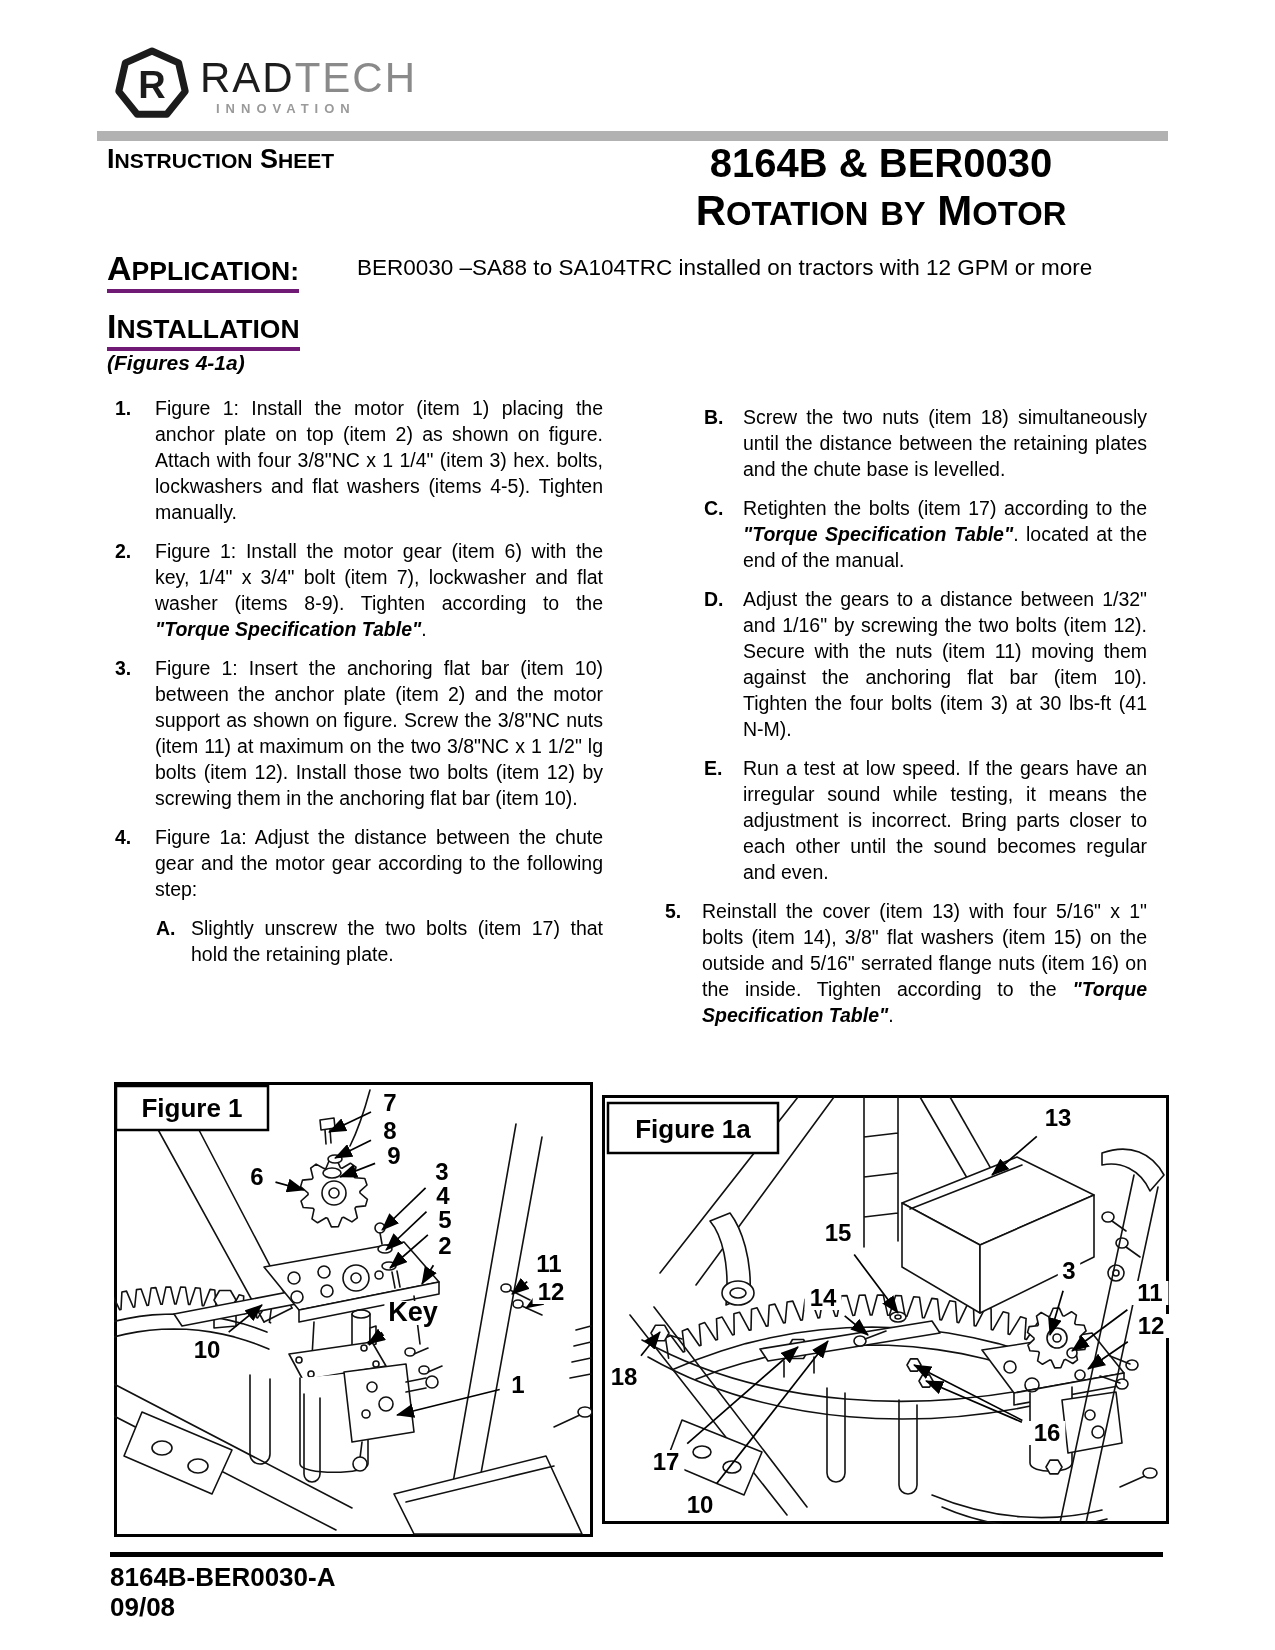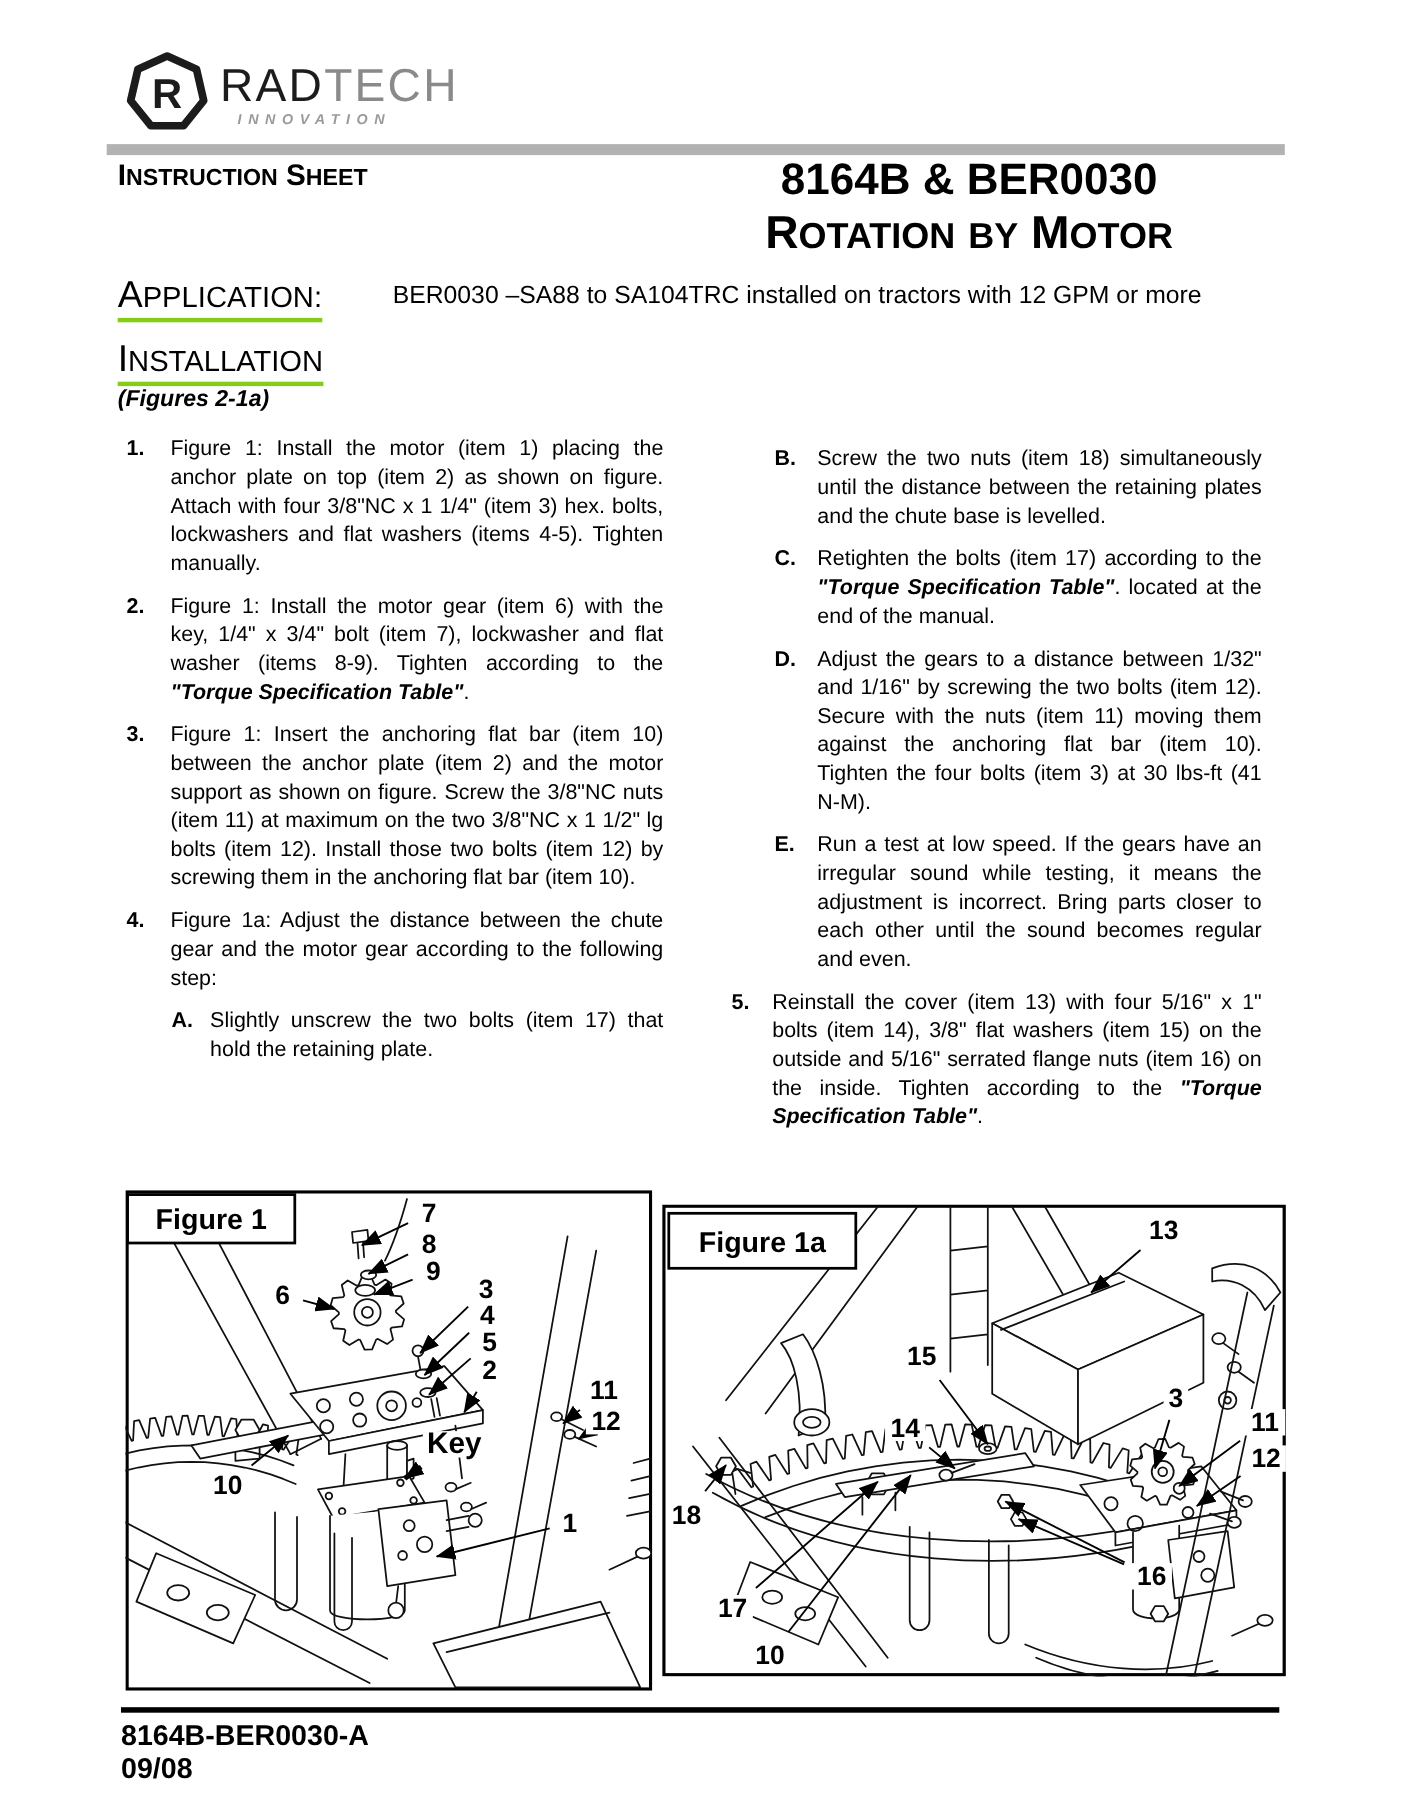--- a/index.html
+++ b/index.html
@@ -4,29 +4,29 @@
 <style>
   html,body{margin:0;padding:0;background:#fff;}
   #page{position:relative;width:1275px;height:1650px;background:#ffffff;overflow:hidden;
         font-family:"Liberation Sans", sans-serif;color:#000;}
   .abs{position:absolute;}
 
   
   #brand-text{font-size:42px;font-weight:normal;letter-spacing:2px;}
   #brand-text .primary{color:#1c1c1c;}
   #brand-text .secondary{color:#8a8a8a;}
-  #logo-tagline{font-size:13px;letter-spacing:6px;color:#9a9a9a;font-weight:bold;font-style:italic;}
+  #logo-tagline{font-size:13px;letter-spacing:6px;color:#9a9a9a;font-weight:bold;}
 
   
   .sc{font-size:0.78em;}
   #doc-type{font-size:27px;font-weight:bold;}
   #title-block{text-align:center;line-height:47px;}
   #product-code{font-size:40px;font-weight:bold;}
   #product-subtitle{font-size:42px;font-weight:bold;}
-  .uheading{font-size:34px;font-weight:normal;border-bottom:4px solid #84cc16;
+  .uheading{font-size:34px;font-weight:bold;border-bottom:4px solid #701a75;
             display:inline-block;padding-bottom:1px;}
   #figures-note{font-size:21px;font-weight:bold;font-style:italic;}
   #application-lines{font-size:22.5px;line-height:29.5px;}
 
   
   .col{position:absolute;font-size:19.5px;line-height:26px;text-align:justify;}
   #col-left{left:107px;top:395px;width:496px;
             --numMark:8px;--numText:48px;--letMark:49px;--letText:84px;}
   #col-right{left:665px;top:404px;width:482px;
             --numMark:0px;--numText:37px;--letMark:39px;--letText:78px;}
@@ -74,21 +74,21 @@
     <div id="product-code">8164B &amp; BER0030</div>
     <div id="product-subtitle"><span>R</span><span class="sc">OTATION</span> <span class="sc">BY</span> <span>M</span><span class="sc">OTOR</span></div>
   </div>
 
   <div class="abs uheading" style="left:107px;top:249px"><span>A</span><span class="sc">PPLICATION:</span></div>
   <div class="abs" id="application-lines" style="left:357px;top:253px;width:810px">
     <div>BER0030 –SA88 to SA104TRC installed on tractors with 12 GPM or more</div>
   </div>
 
   <div class="abs uheading" style="left:107px;top:307px"><span>I</span><span class="sc">NSTALLATION</span></div>
-  <div class="abs" id="figures-note" style="left:107px;top:351px">(Figures 2-1a)</div>
+  <div class="abs" id="figures-note" style="left:107px;top:351px">(Figures 4-1a)</div>
 
   <div class="col" id="col-left">
       <div class="instr-item lvl-num"><span class="marker">1.</span><span class="seg-b">Figure 1:</span><span> Install the motor (item 1) placing the anchor plate on top (item 2) as shown on figure. Attach with four 3/8"NC x 1 1/4" (item 3) hex. bolts, lockwashers and flat washers (items 4-5).  Tighten manually.</span></div>
       <div class="instr-item lvl-num"><span class="marker">2.</span><span class="seg-b">Figure 1:</span><span> Install the motor gear (item 6) with the key, 1/4" x 3/4" bolt (item 7), lockwasher and flat washer (items 8-9). Tighten according to the </span><span class="seg-bi">"Torque Specification Table"</span><span>.</span></div>
       <div class="instr-item lvl-num"><span class="marker">3.</span><span class="seg-b">Figure 1:</span><span> Insert the anchoring flat bar (item 10) between the anchor plate (item 2) and the motor support as shown on figure. Screw the 3/8"NC nuts (item 11) at maximum on the two 3/8"NC x 1 1/2" lg bolts (item 12).  Install those two bolts (item 12) by screwing them in the anchoring flat bar (item 10).</span></div>
       <div class="instr-item lvl-num"><span class="marker">4.</span><span class="seg-b">Figure 1a</span><span>: Adjust the distance between the chute gear and the motor gear according to the following step:</span></div>
       <div class="instr-item lvl-let"><span class="marker">A.</span><span>Slightly unscrew the two bolts (item 17) that hold the retaining plate.</span></div>
     </div>
   <div class="col" id="col-right">
       <div class="instr-item lvl-let"><span class="marker">B.</span><span>Screw the two nuts (item 18) simultaneously until the distance between the retaining plates and the chute base is levelled.</span></div>

